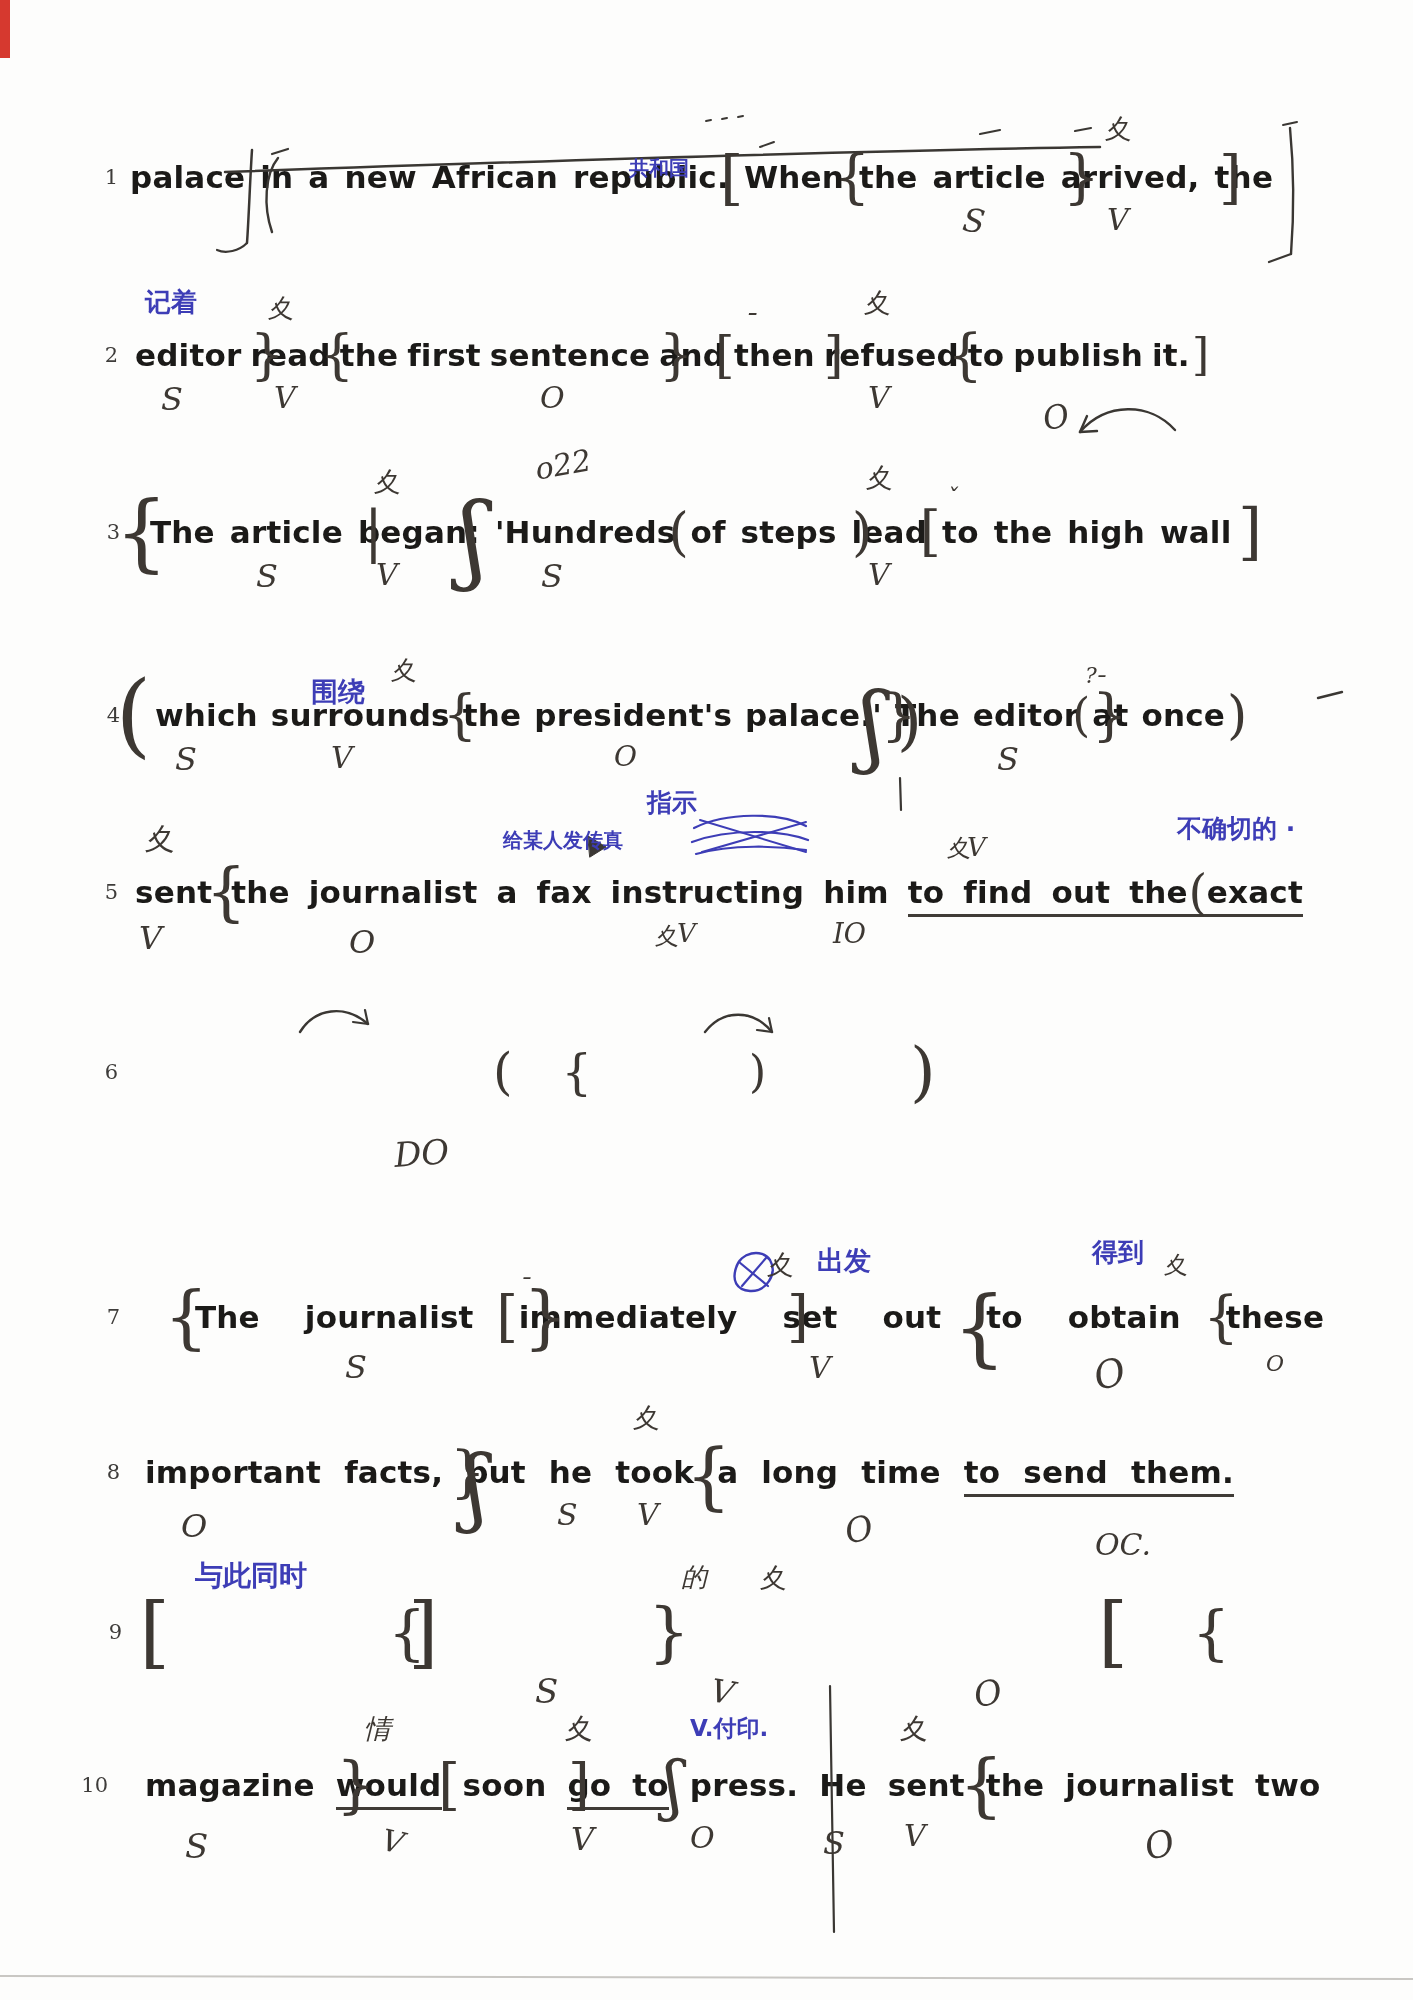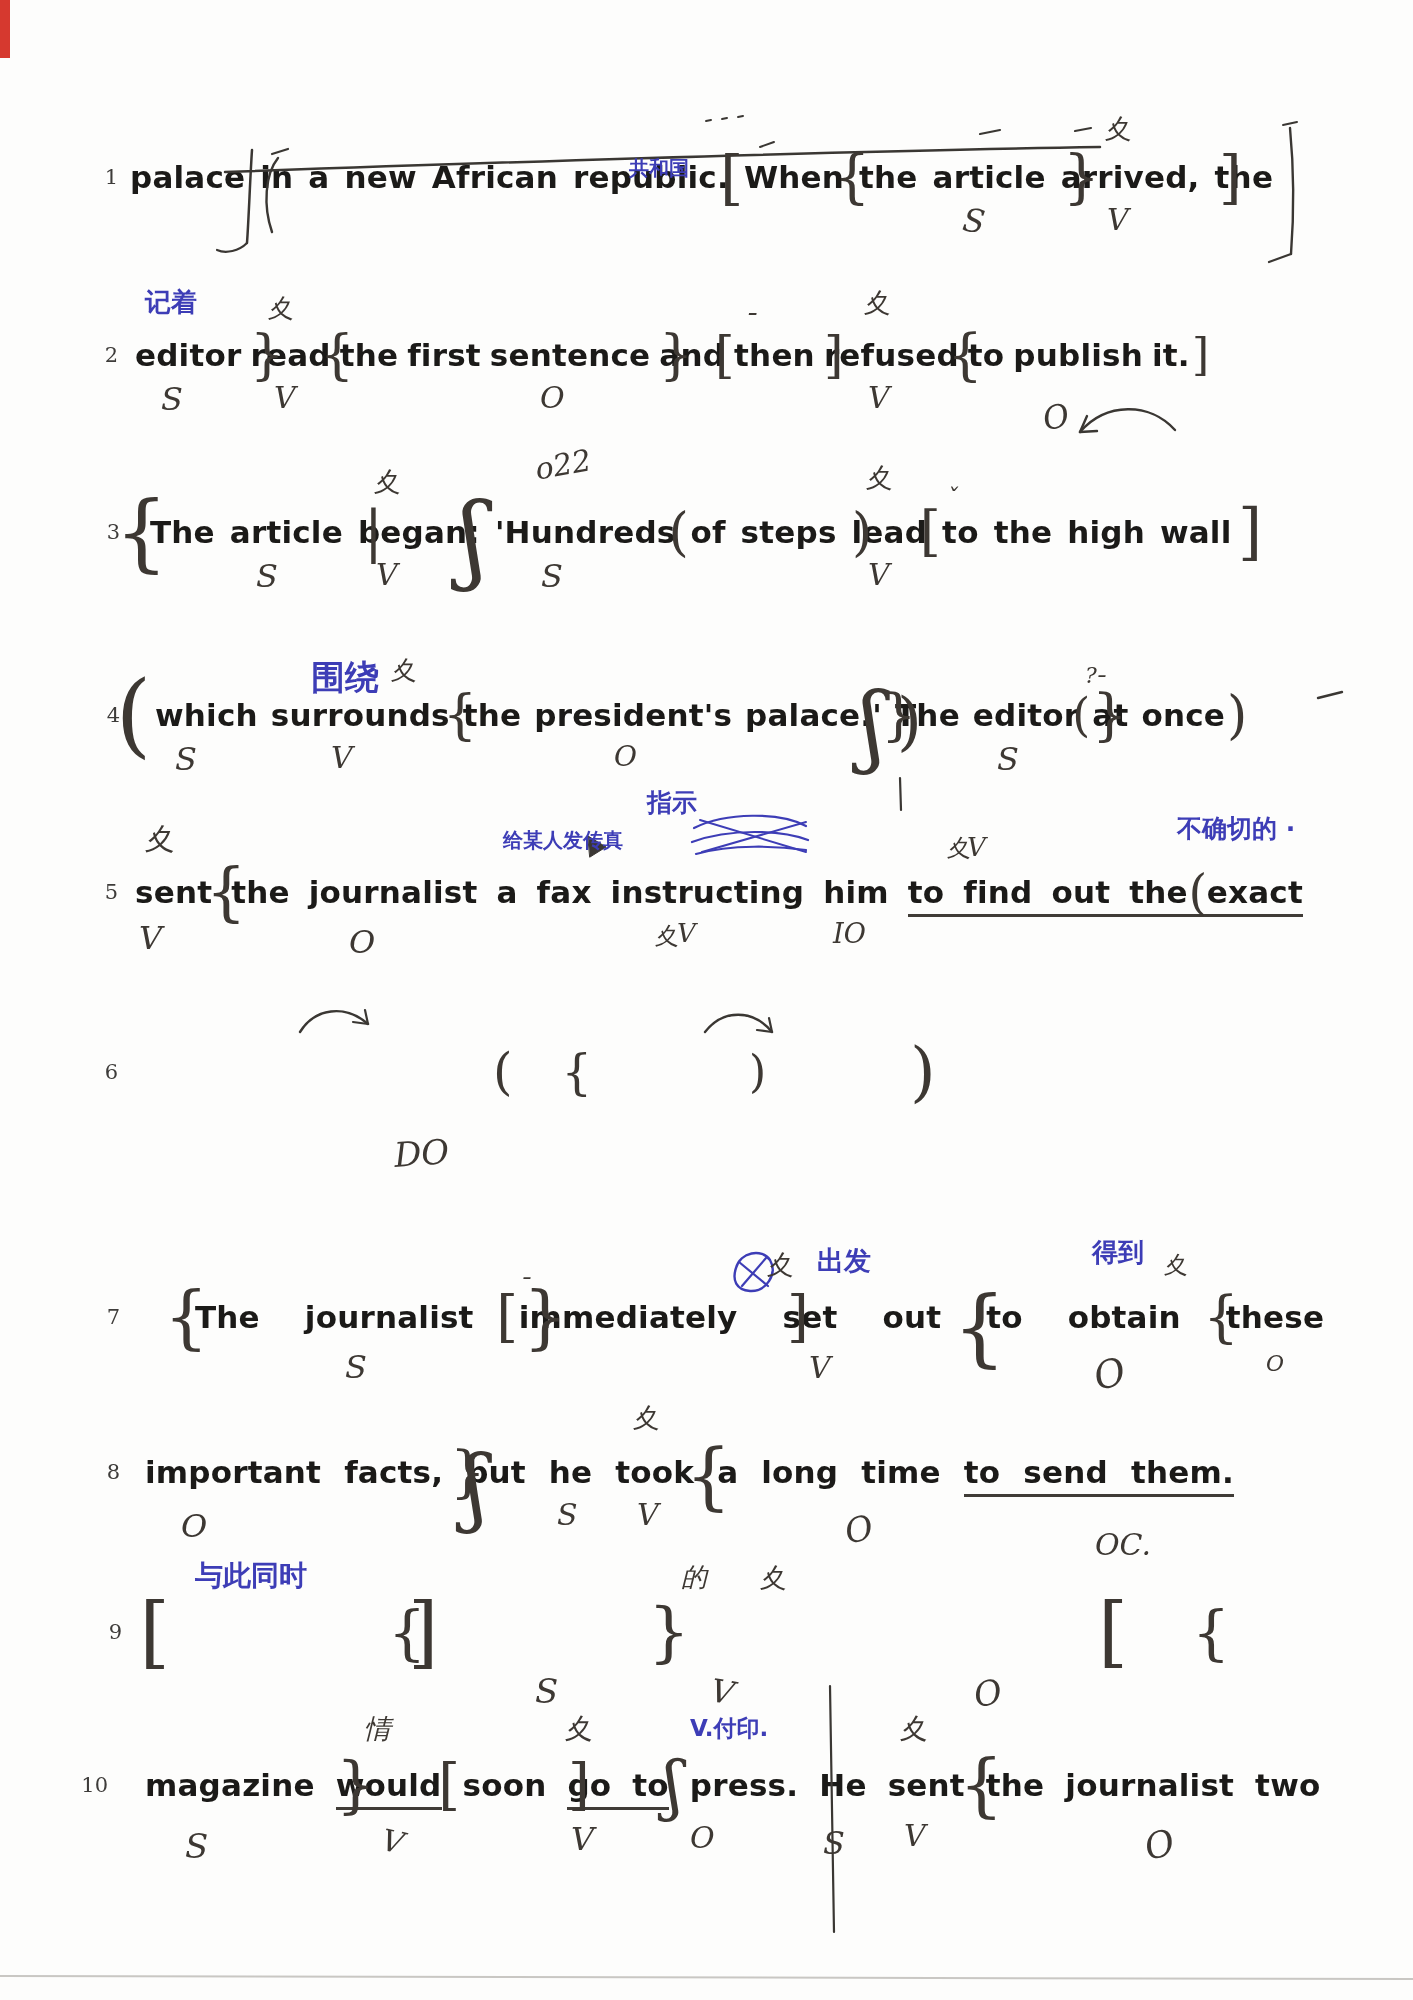--- a/index.html
+++ b/index.html
@@ -101,21 +101,21 @@
     <span class="mk br" style="font-size: 52px; top: 506px; left: 852px;">)</span>
     <span class="mk pen" style="font-size: 27px; top: 464px; left: 866px;">夊</span>
     <span class="mk pen" style="font-size: 30px; top: 560px; left: 868px;">V</span>
     <span class="mk pen" style="font-size: 24px; top: 486px; left: 946px;">ˇ</span>
     <span class="mk br" style="font-size: 54px; top: 505px; left: 919.8px;">[</span>
     <span class="mk br" style="font-size: 62px; top: 501px; left: 1238px;">]</span>
     <div class="line-num" style="left: 86px; top: 703px;">4</div>
     <div class="text-line" style="left: 155px; top: 697px; word-spacing: 2px;"><span class="word">which </span><span class="word">surrounds </span><span class="word">the </span><span class="word">president's </span><span class="word">palace.' </span><span class="word">The </span><span class="word">editor </span><span class="word">at </span><span class="word">once</span></div>
     <span class="mk br" style="font-size: 92px; top: 669px; left: 115.4px;">(</span>
     <span class="mk pen" style="font-size: 32px; top: 743px; left: 175px;">S</span>
-    <span class="mk zh" style="font-size: 34px; top: 660px; left: 311px; text-align: right;">围绕</span>
+    <span class="mk zh" style="font-size: 27px; top: 678px; left: 311px; text-align: right;">围绕</span>
     <span class="mk pen" style="font-size: 26px; top: 657px; left: 391px;">夊</span>
     <span class="mk pen" style="font-size: 30px; top: 743px; left: 331px;">V</span>
     <span class="mk br" style="font-size: 54px; top: 688px; left: 442.8px;">{</span>
     <span class="mk pen" style="font-size: 28px; top: 743px; left: 614px;">O</span>
     <span class="mk br" style="font-size: 56px; top: 687px; left: 881px;">}</span>
     <span class="mk br" style="font-size: 64px; top: 689px; left: 897px;">)</span>
     <span class="mk br" style="font-size: 88px; top: 681px; left: 860.6px;">ʃ</span>
     <span class="mk pen" style="font-size: 32px; top: 743px; left: 997px;">S</span>
     <span class="mk br" style="font-size: 56px; top: 687px; left: 1092px;">}</span>
     <span class="mk pen" style="font-size: 22px; top: 665px; left: 1085px;">?</span>

